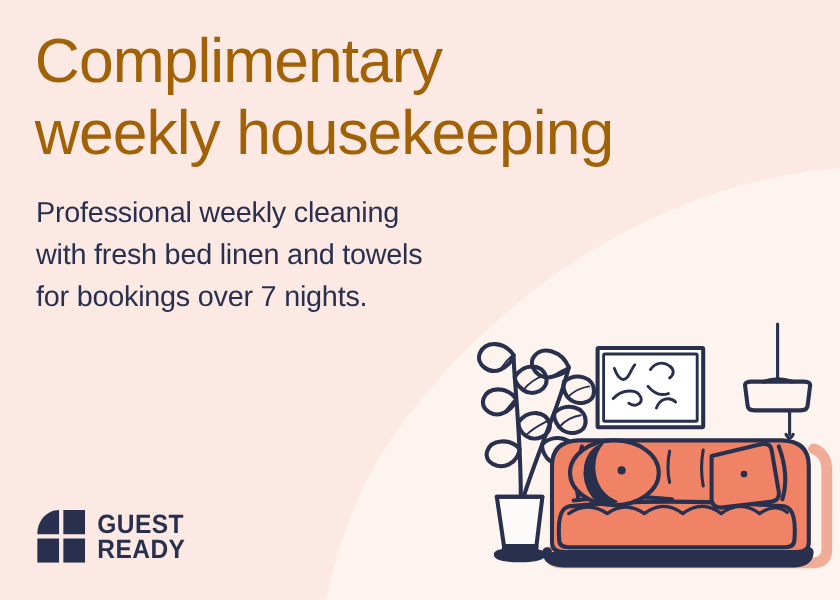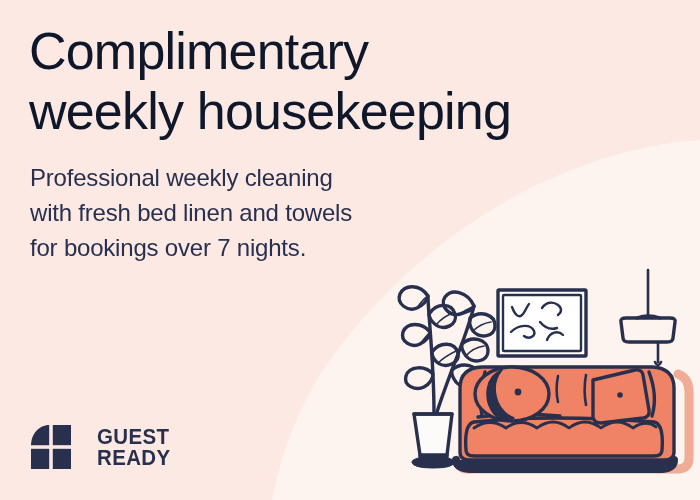--- a/index.html
+++ b/index.html
@@ -27,21 +27,21 @@
   
   #headline {
     position: absolute;
     left: 29px;
     top: 21px;
     width: 620px;
     font-size: 52px;
     line-height: 60px;
     font-weight: 400;
     letter-spacing: -0.8px;
-    color: #0f172a;
+    color: #a16207;
     white-space: pre-line;
   }
   #subcopy {
     position: absolute;
     left: 30px;
     top: 160px;
     width: 430px;
     font-size: 24px;
     line-height: 35px;
     font-weight: 400;
@@ -50,21 +50,21 @@
     white-space: pre-line;
   }
 
   
   #logo {
     position: absolute;
     left: 31px;
     top: 425px;
     display: flex;
     align-items: center;
-    gap: 26px;
+    gap: 10px;
   }
   #logo-mark { display: block; }
   #logo-words {
     display: flex;
     flex-direction: column;
     line-height: 21px;
     font-size: 22px;
     font-weight: 700;
     letter-spacing: 0.4px;
     color: #28304e;

